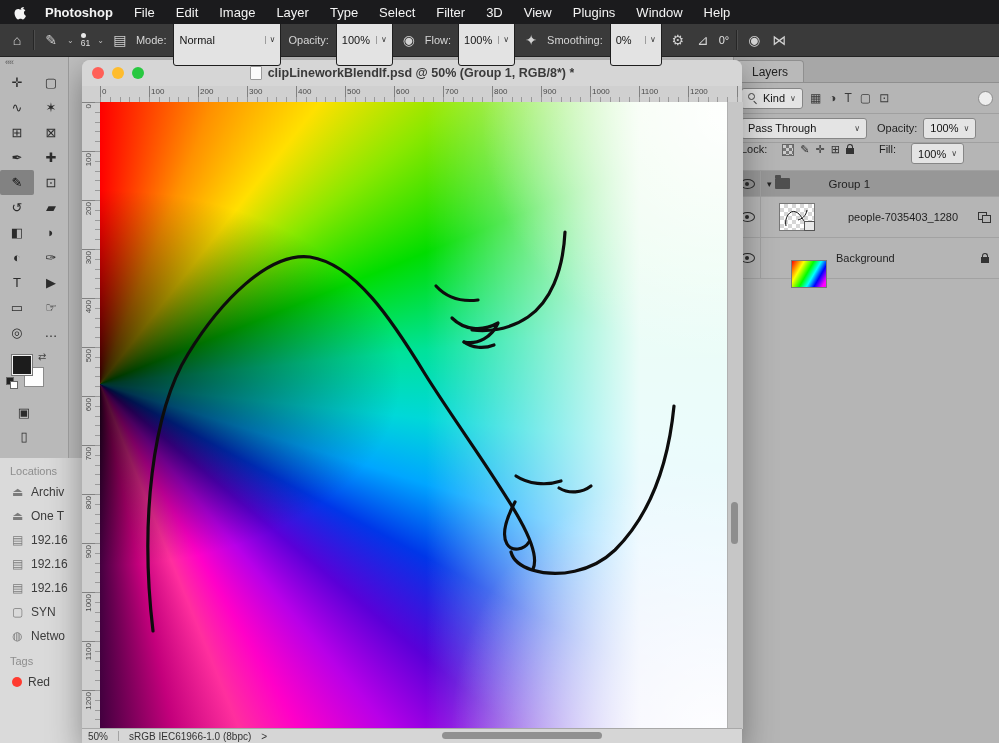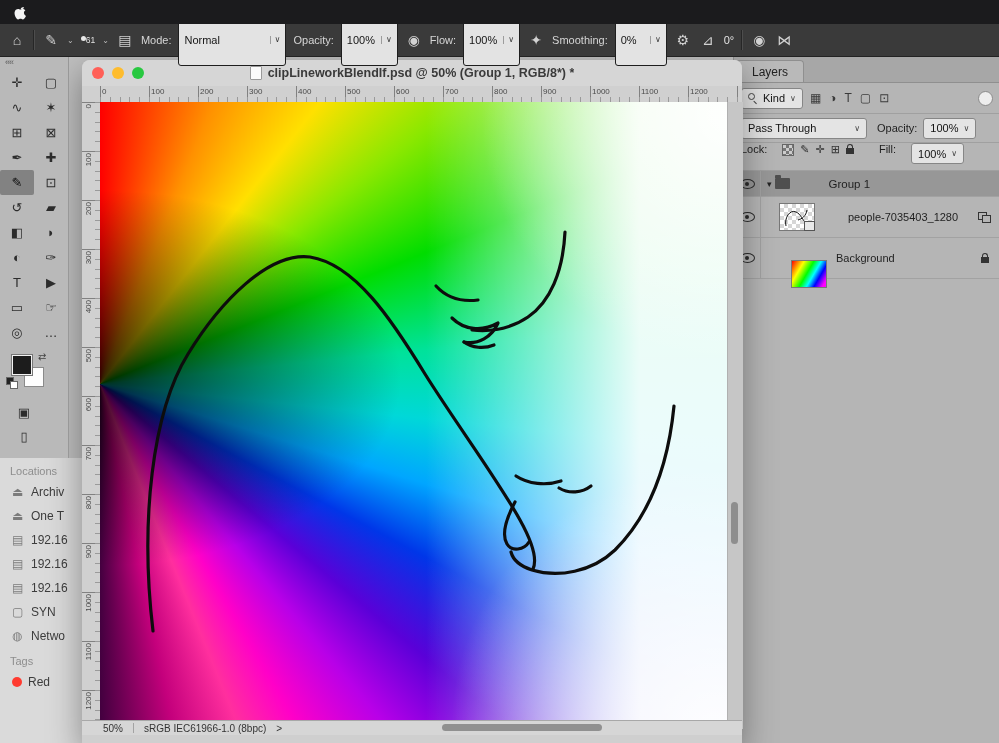--- a/index.html
+++ b/index.html
@@ -20,21 +20,21 @@
     border-bottom:1px solid #222;display:flex;align-items:center;gap:7px;padding:0 8px;
     color:#d8d8d8;font-size:11px;z-index:9;}
   .opt-icon{color:#d2d2d2;font-size:14px;min-width:18px;text-align:center;cursor:default;}
   .vsep{width:1px;height:20px;background:#262626;border-right:1px solid #4d4d4d;}
   .opt-label{color:#d6d6d6;white-space:nowrap;}
   .opt-select{background:#e3e3e3;color:#141414;border:1px solid #1e1e1e;border-radius:3px;
     height:18px;display:flex;align-items:center;padding:16px 5px;gap:6px;white-space:nowrap;}
   .opt-select .caret{font-size:8px;color:#3a3a3a;border-left:1px solid #9c9c9c;padding-left:4px;line-height:1;}
   .wide{min-width:96px;justify-content:space-between;}
   .num{min-width:40px;justify-content:space-between;}
-  .brush-preview{display:flex;flex-direction:row;align-items:flex-start;line-height:1;cursor:default;}
+  .brush-preview{display:flex;flex-direction:column;align-items:flex-start;line-height:1;cursor:default;}
   .brush-preview .dot{width:5px;height:5px;border-radius:50%;background:#e8e8e8;margin-bottom:1px;}
   .brush-preview .bsize{font-size:8.5px;color:#e0e0e0;}
   .mini-caret{font-size:8px;color:#bdbdbd;}
   .angle-val{color:#e3e3e3;}
   
   .toolbar{position:absolute;left:0;top:56px;width:68px;height:402px;background:#b9b9b9;
     border-right:1px solid #989898;z-index:5;}
   .collapse{height:13px;font-size:9px;color:#5b5b5b;padding:1px 0 0 5px;letter-spacing:-1px;}
   .tool-grid{display:grid;grid-template-columns:34px 34px;}
   .tool{height:25px;display:flex;align-items:center;justify-content:center;color:#2c2c2c;font-size:13px;cursor:default;}
@@ -79,22 +79,22 @@
   .canvas{position:absolute;left:18px;top:42px;width:627px;height:627px;
     background:
       radial-gradient(circle at 100% 2%, rgba(255,255,255,.95) 0%, rgba(255,255,255,0) 28%),
       radial-gradient(circle at 98% 100%, rgba(255,255,255,.9) 0%, rgba(255,255,255,0) 30%),
       linear-gradient(to right, rgba(255,255,255,0) 52%, rgba(255,255,255,.92) 86%),
       radial-gradient(ellipse 48% 30% at 0% 44%, rgba(0,0,0,.8) 0%, rgba(0,0,0,0) 100%),
       conic-gradient(from 0deg at 0% 45%, #ff0000 0deg, #ff9100 22deg, #ffe000 38deg, #8ae800 52deg, #00dd00 68deg, #00e29a 84deg, #00d8d8 96deg, #00a6ff 107deg, #0036e8 118deg, #5a00d8 130deg, #b800e8 140deg, #ff00c8 150deg, #ff2f9e 158deg, #c4007c 168deg, #43003f 180deg);}
   .canvas svg{position:absolute;inset:0;width:100%;height:100%;}
   .pasteboard{position:absolute;left:645px;top:42px;width:15px;height:627px;background:#c6c6c6;border-left:1px solid #b0b0b0;}
   .vscroll{position:absolute;left:3px;top:400px;width:7px;height:42px;border-radius:4px;background:#8e8e8e;}
-  .statusbar{position:absolute;left:0;right:0;bottom:8px;height:14px;background:#d6d6d6;border-top:1px solid #a8a8a8;
-    display:flex;align-items:center;font-size:10px;color:#333;gap:10px;padding-left:21px;}
+  .statusbar{position:absolute;left:0;right:0;bottom:0;height:14px;background:#d6d6d6;border-top:1px solid #a8a8a8;
+    display:flex;align-items:center;font-size:10px;color:#333;gap:10px;padding-left:6px;}
   .status-sep{width:1px;height:10px;background:#a3a3a3;}
   .hscroll{position:absolute;left:360px;top:3px;width:160px;height:7px;border-radius:4px;background:#909090;}
   
   .layers{position:absolute;left:733px;top:56px;width:266px;bottom:0;background:#b5b5b5;
     border-left:1px solid #8f8f8f;z-index:2;font-size:11px;color:#1f1f1f;}
   .tabstrip{height:26px;background:#a7a7a7;display:flex;align-items:flex-end;border-bottom:1px solid #8f8f8f;}
   .tab{height:21px;background:#b9b9b9;padding:0 15px;display:flex;align-items:center;font-size:12px;color:#222;
     border:1px solid #8f8f8f;border-bottom:none;border-radius:4px 4px 0 0;margin-left:2px;}
   .filter-row{height:30px;display:flex;align-items:center;gap:7px;padding:0 7px;border-bottom:1px solid #a0a0a0;}
   .p-select{background:#e4e4e4;border:1px solid #868686;border-radius:3px;height:19px;display:flex;align-items:center;gap:5px;padding:0 6px;color:#111;white-space:nowrap;}
@@ -138,20 +138,35 @@
 </head>
 <body>
 
 <div class="menubar">
   <span class="apple">
     <svg width="13" height="15" viewBox="0 0 13 15">
       <path d="M6.6 3.4 C7.6 2.1 9.3 2.0 10.1 2.3 C9.8 3.5 8.8 4.3 7.6 4.3 Z" fill="#f4f4f4"></path>
       <path d="M9.9 7.9 c0-1.7 1.4-2.5 1.5-2.6 -0.8-1.2-2.1-1.4-2.5-1.4 -1.1-0.1-2.1 0.6-2.6 0.6 -0.5 0-1.4-0.6-2.3-0.6 -1.2 0-2.3 0.7-2.9 1.8 -1.2 2.1-0.3 5.3 0.9 7 0.6 0.8 1.3 1.8 2.2 1.7 0.9 0 1.2-0.6 2.3-0.6 1.1 0 1.4 0.6 2.3 0.6 1 0 1.6-0.9 2.2-1.7 0.7-1 1-1.9 1-2 0 0-1.9-0.7-2.1-2.8z" fill="#f4f4f4"></path>
     </svg>
   </span>
+  <nav class="menu-items">
+      <span class="menu-item app">Photoshop</span>
+      <span class="menu-item">File</span>
+      <span class="menu-item">Edit</span>
+      <span class="menu-item">Image</span>
+      <span class="menu-item">Layer</span>
+      <span class="menu-item">Type</span>
+      <span class="menu-item">Select</span>
+      <span class="menu-item">Filter</span>
+      <span class="menu-item">3D</span>
+      <span class="menu-item">View</span>
+      <span class="menu-item">Plugins</span>
+      <span class="menu-item">Window</span>
+      <span class="menu-item">Help</span>
+    </nav>
 </div>
 
 <div class="options">
   <span class="opt-icon">⌂</span>
   <span class="vsep"></span>
   <span class="opt-icon">✎</span>
   <span class="mini-caret">⌄</span>
   <span class="brush-preview">
     <span class="dot"></span>
     <span class="bsize">61</span>

